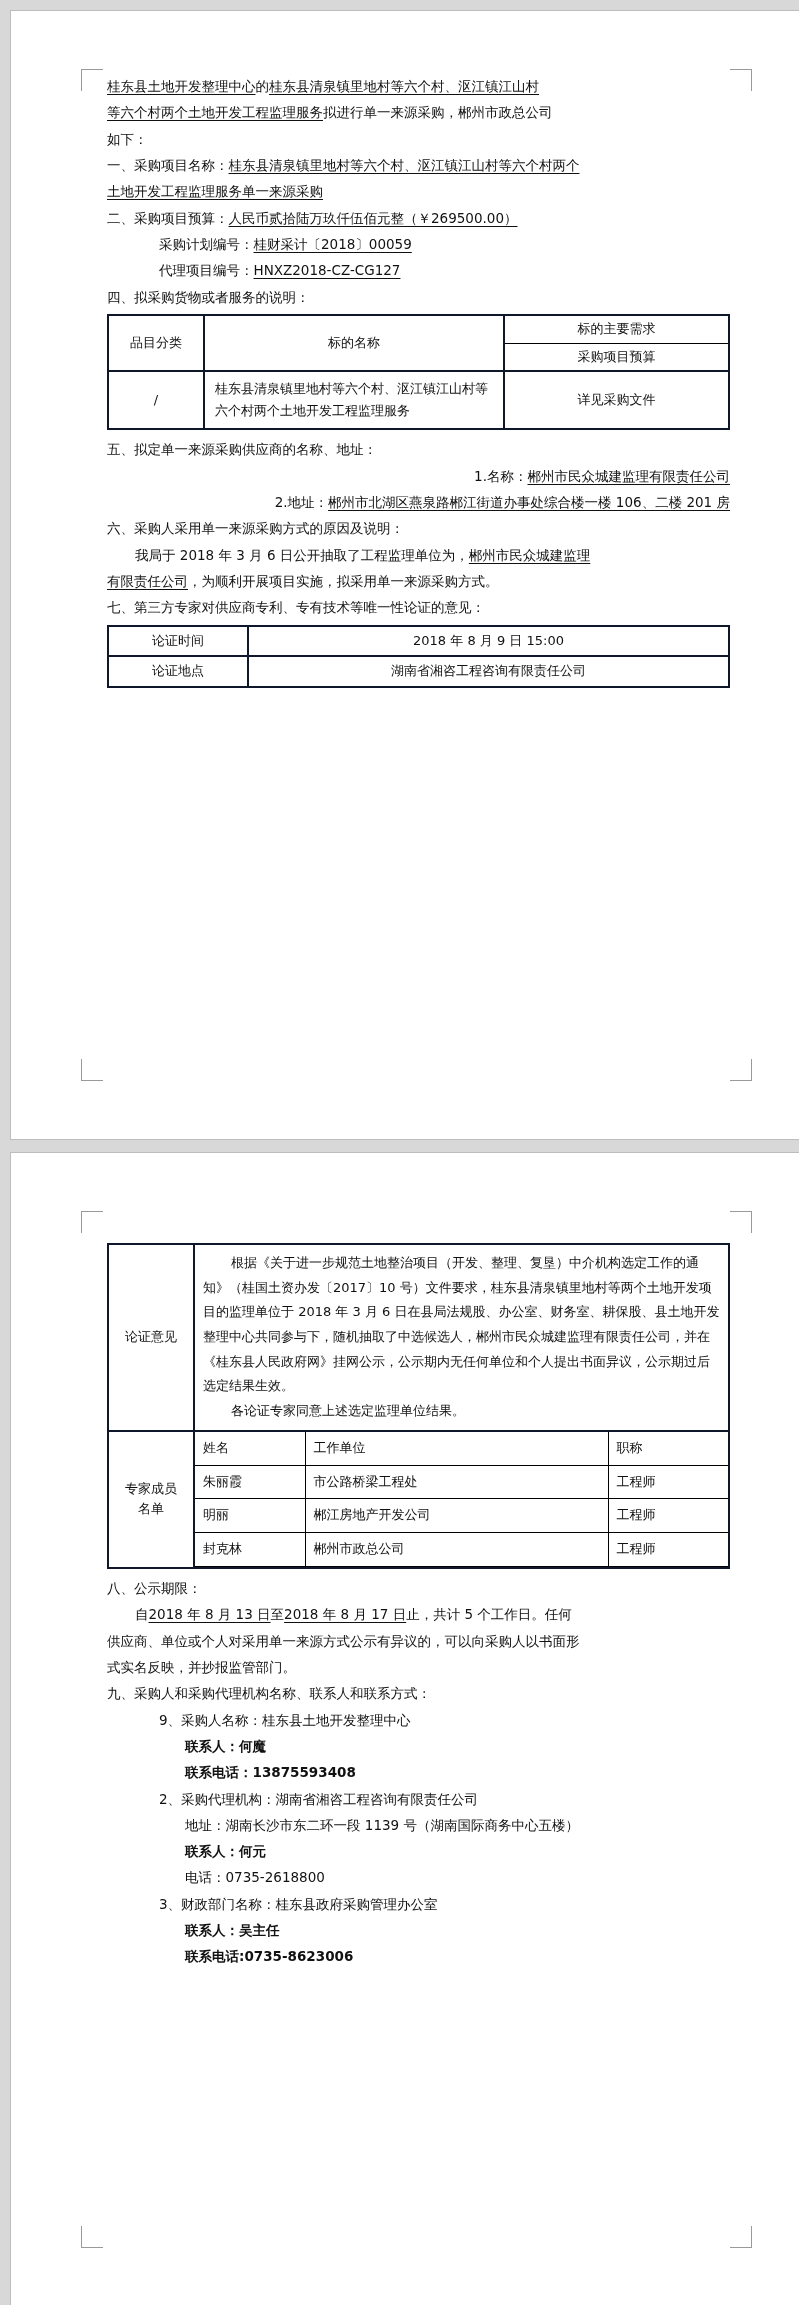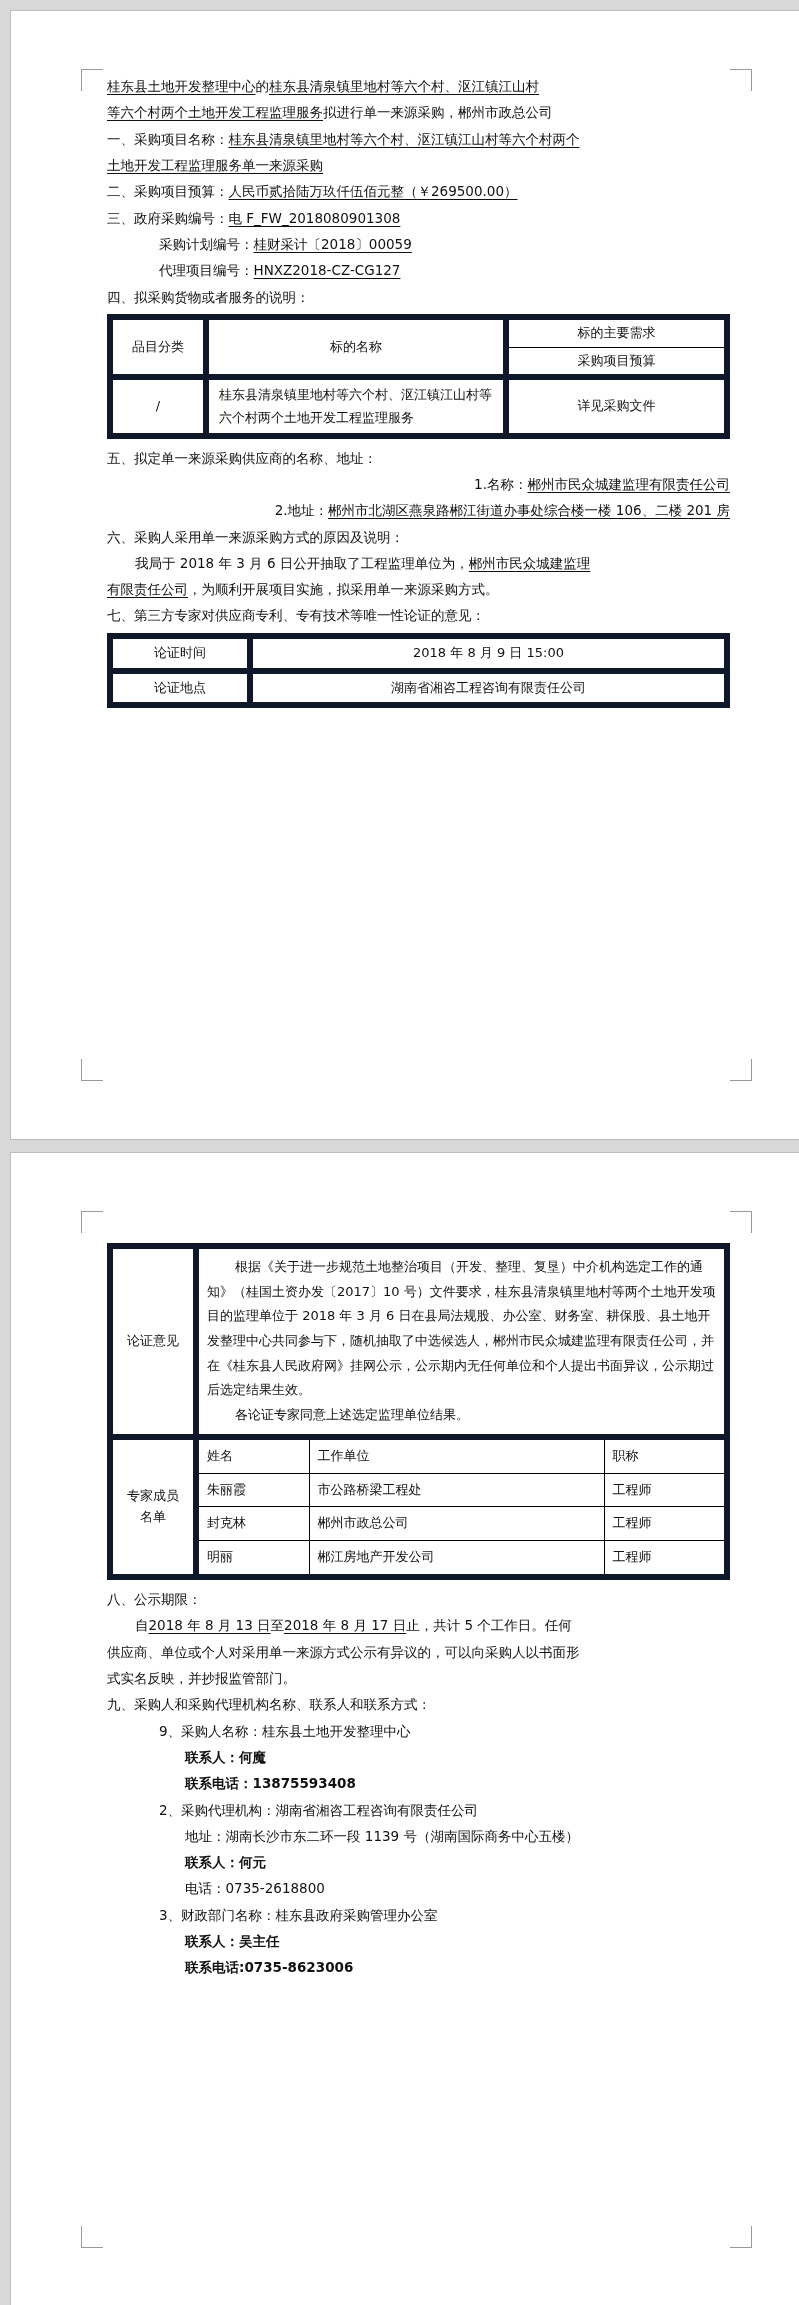--- a/index.html
+++ b/index.html
@@ -54,21 +54,21 @@
   .u { text-decoration: underline; text-underline-offset: 3px; }
   .b { font-weight: bold; }
 
   table {
     border-collapse: collapse;
     width: 100%;
     font-size: 13px;
     line-height: 1.6;
   }
   table td, table th {
-    border: 6px solid #0f172a;
+    border: 2px solid #0f172a;
     padding: 4px 6px;
     text-align: center;
     vertical-align: middle;
     font-weight: normal;
   }
   .tbl-wrap { margin: 4px 0 6px 0; }
   .tbl-goods td { height: 28px; }
   .tbl-goods .hdr-split { padding: 0; }
   .tbl-goods .hdr-split div { padding: 3px 0; }
   .tbl-goods .hdr-split div.top { border-bottom: 1px solid #000; }
@@ -92,27 +92,27 @@
   <div class="page page1">
     <div class="cm tl" style="left:70px; top:58px;"></div>
     <div class="cm tr" style="right:56px; top:58px;"></div>
     <div class="cm bl" style="left:70px; bottom:58px;"></div>
     <div class="cm br" style="right:56px; bottom:58px;"></div>
 
     <div class="content p1c">
 
       <p class="para"><span class="u">桂东县土地开发整理中心</span><span>的</span><span class="u">桂东县清泉镇里地村等六个村、沤江镇江山村</span></p>
       <p class="para"><span class="u">等六个村两个土地开发工程监理服务</span><span>拟进行单一来源采购，郴州市政总公司</span></p>
+      <p class="para">如下：</p>
 
       <p class="para"><span>一、采购项目名称：</span><span class="u">桂东县清泉镇里地村等六个村、沤江镇江山村等六个村两个</span></p>
       <p class="para"><span class="u">土地开发工程监理服务单一来源采购</span></p>
 
       <p class="para"><span>二、采购项目预算：</span><span class="u">人民币贰拾陆万玖仟伍佰元整（￥269500.00）</span></p>
 
-      <p class="para"><span>三、政府采购编号：</span><span class="u">电 F_FW_2018080901308</span></p>
       <p class="para indent2"><span>采购计划编号：</span><span class="u">桂财采计〔2018〕00059</span></p>
       <p class="para indent2"><span>代理项目编号：</span><span class="u">HNXZ2018-CZ-CG127</span></p>
 
       <p class="para">四、拟采购货物或者服务的说明：</p>
 
       <div class="tbl-wrap">
         <table class="tbl-goods">
           <tbody>
               <tr>
             <td style="width:96px;">品目分类</td>
@@ -189,28 +189,28 @@
                   <td style="width:110px; border-top:none; border-left:none;">姓名</td>
                   <td style="border-top:none;">工作单位</td>
                   <td style="width:120px; border-top:none; border-right:none;margin-top:10px;">职称</td>
                 </tr>
                 <tr>
                   <td style="border-left:none;">朱丽霞</td>
                   <td>市公路桥梁工程处</td>
                   <td style="border-right:none;">工程师</td>
                 </tr>
                 <tr>
+                  <td style="border-left:none; border-bottom:none;">明丽</td>
+                  <td style="border-bottom:none;">郴江房地产开发公司</td>
+                  <td style="border-right:none; border-bottom:none;">工程师</td>
+                </tr>
+                <tr>
                   <td style="border-left:none;">封克林</td>
                   <td>郴州市政总公司</td>
                   <td style="border-right:none;">工程师</td>
-                </tr>
-                <tr>
-                  <td style="border-left:none; border-bottom:none;">明丽</td>
-                  <td style="border-bottom:none;">郴江房地产开发公司</td>
-                  <td style="border-right:none; border-bottom:none;">工程师</td>
                 </tr>
               </tbody>
                   </table>
             </td>
           </tr>
         </tbody>
           </table>
       </div>
 
       <p class="para">八、公示期限：</p>

